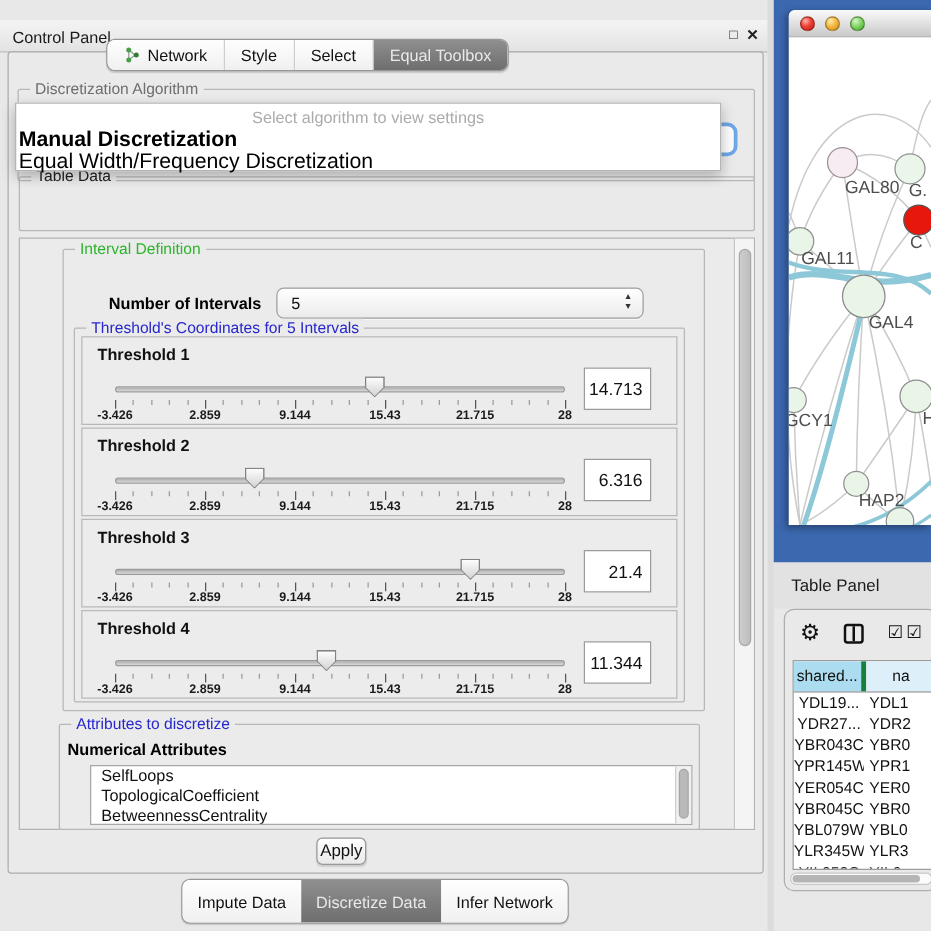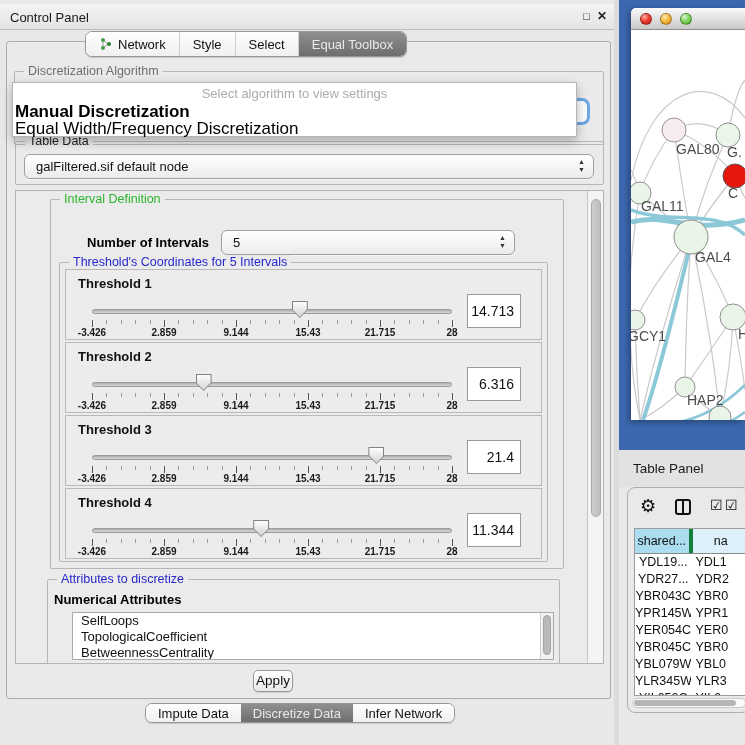--- a/index.html
+++ b/index.html
@@ -3,35 +3,35 @@
 <meta charset="utf-8">
 <style>
   * { box-sizing: border-box; margin: 0; padding: 0; }
   html,body { width:745px; height:745px; }
   body {
     position:relative; overflow:hidden;
     font-family:"Liberation Sans", sans-serif;
     background:#e8e8e8; color:#111;
   }
   
-  .titlebar{position:absolute;left:0;top:4px;width:614px;height:26px;
+  .titlebar{position:absolute;left:0;top:16px;width:614px;height:26px;
     background:linear-gradient(#f4f4f4,#e3e3e3);border-bottom:1px solid #bdbdbd;}
   .titlebar .t{position:absolute;left:10px;top:6px;font-size:13px;color:#1a1a1a;}
   .tb-btn{position:absolute;top:6px;font-size:12px;color:#222;cursor:default;line-height:13px;}
   .float-btn{right:24px;font-size:11px;}
   .close-btn{right:7px;font-weight:bold;}
   .segbar{position:absolute;display:flex;height:26px;border:1px solid #979797;
     border-radius:7px;overflow:hidden;background:#fff;z-index:6;
     box-shadow:0 1px 1px rgba(0,0,0,.15);}
   .seg{display:flex;align-items:center;gap:5px;padding:0 13px;font-size:13px;
     background:linear-gradient(#fefefe,#f0f0f0);color:#111;white-space:nowrap;}
   .seg.div{border-right:1px solid #cfcfcf;}
   .seg.sel{background:linear-gradient(#8f8f8f,#6e6e6e);color:#e9e9e9;}
   #top-tabs{left:85px;top:31px;}
-  #bottom-tabs{left:145px;top:703px;height:20px;}
+  #bottom-tabs{left:145px;top:703px;height:36px;}
   #bottom-tabs .seg{font-size:13px;padding:0 12px;}
   .outerpanel{position:absolute;left:6px;top:41px;width:605px;height:658px;
     border:1px solid #acacac;border-radius:3px;background:#eaeaea;}
   .group{position:absolute;border:1px solid #b7b7b7;border-radius:2px;}
   .group>.gt{position:absolute;top:-8px;left:9px;background:#eaeaea;padding:0 4px;
     font-size:12.5px;color:#222;}
   .gt.green{color:#2cb52c;}
   .gt.blue{color:#2727cc;}
   .gt.dim{color:#6e6e6e;}
   
@@ -156,27 +156,20 @@
   </div>
 
 <div class="outerpanel">
 
   <div class="group" style="left:7px;top:29px;width:590px;height:74px;">
     <span class="gt dim">Discretization Algorithm</span>
   </div>
 
   <div class="group" style="left:8px;top:99px;width:589px;height:44px;">
     <span class="gt">Table Data</span>
-    <div class="combo" style="left:8px;top:12px;width:570px;">
-      <span>galFiltered.sif default node</span>
-      <span class="spin">
-          <span>▲</span>
-          <span>▼</span>
-        </span>
-    </div>
   </div>
 
   <div class="mainarea">
     <div class="vsb">
       <div class="th" style="top:8px;height:318px;"></div>
     </div>
 
     <div class="group" style="left:34px;top:8px;width:514px;height:370px;background:#ebebeb;">
       <span class="gt green" style="background:#ebebeb;">Interval Definition</span>
       <span class="boldlbl" style="left:36px;top:35px;">Number of Intervals</span>

